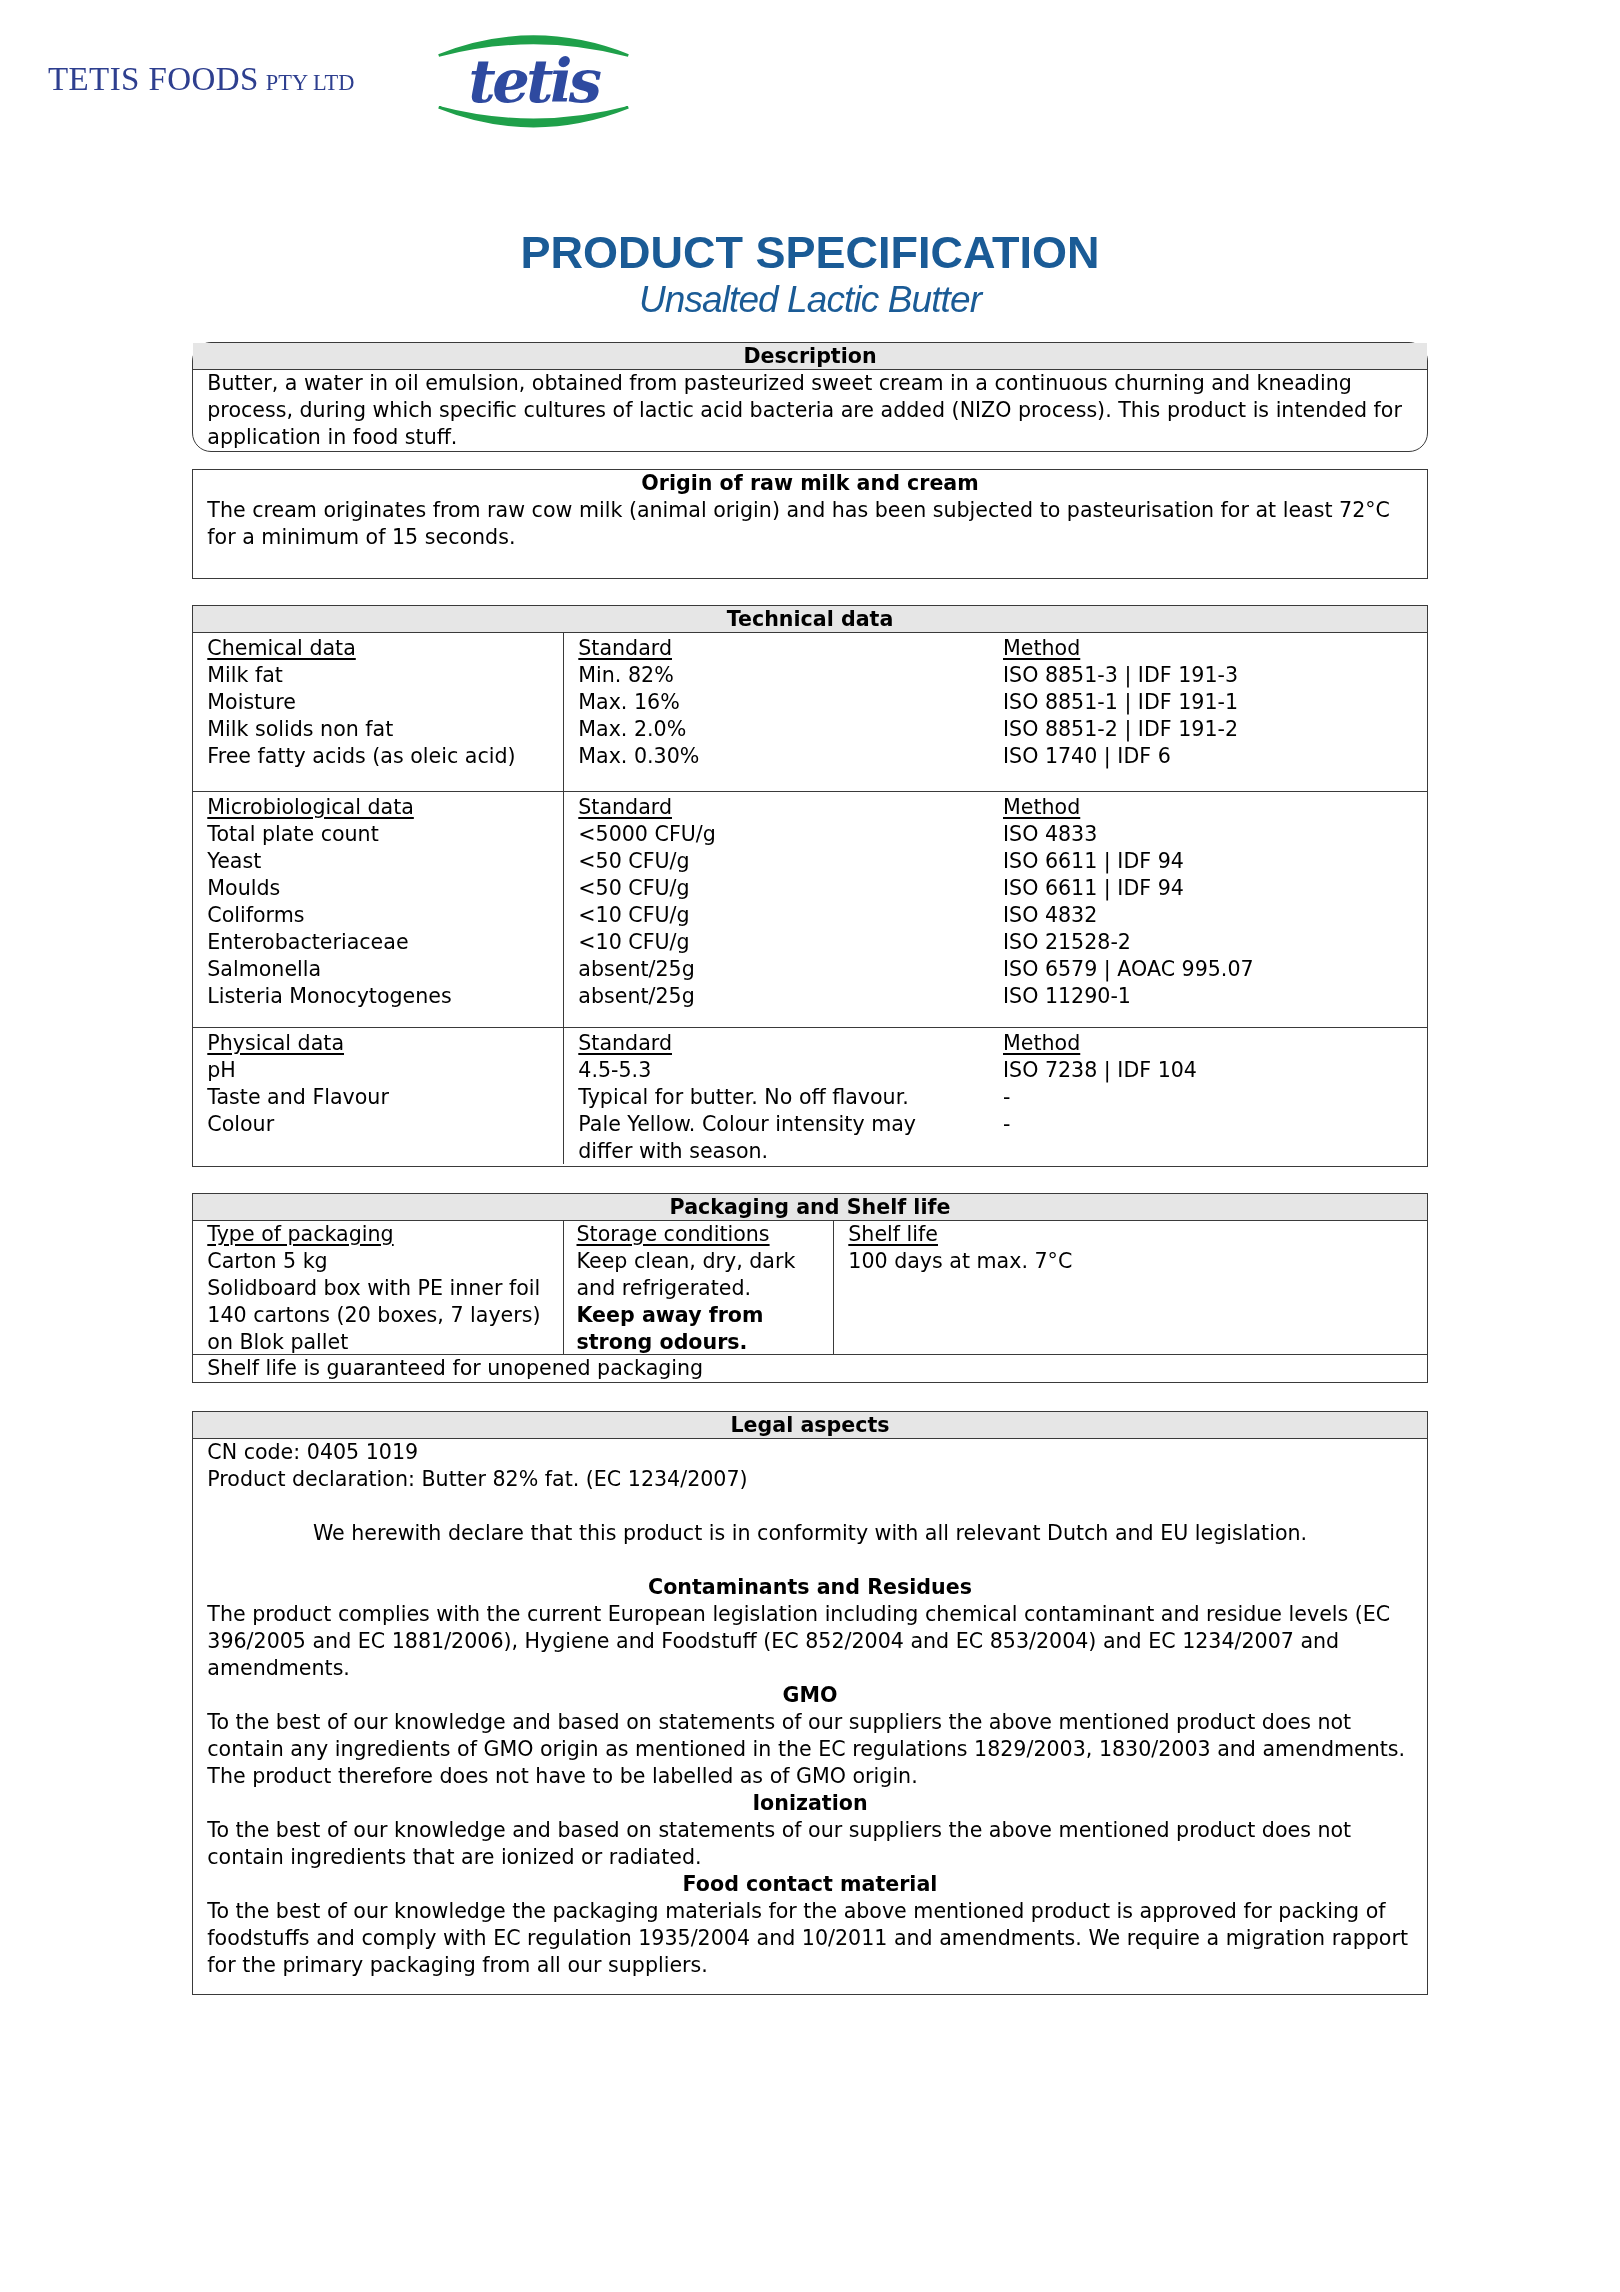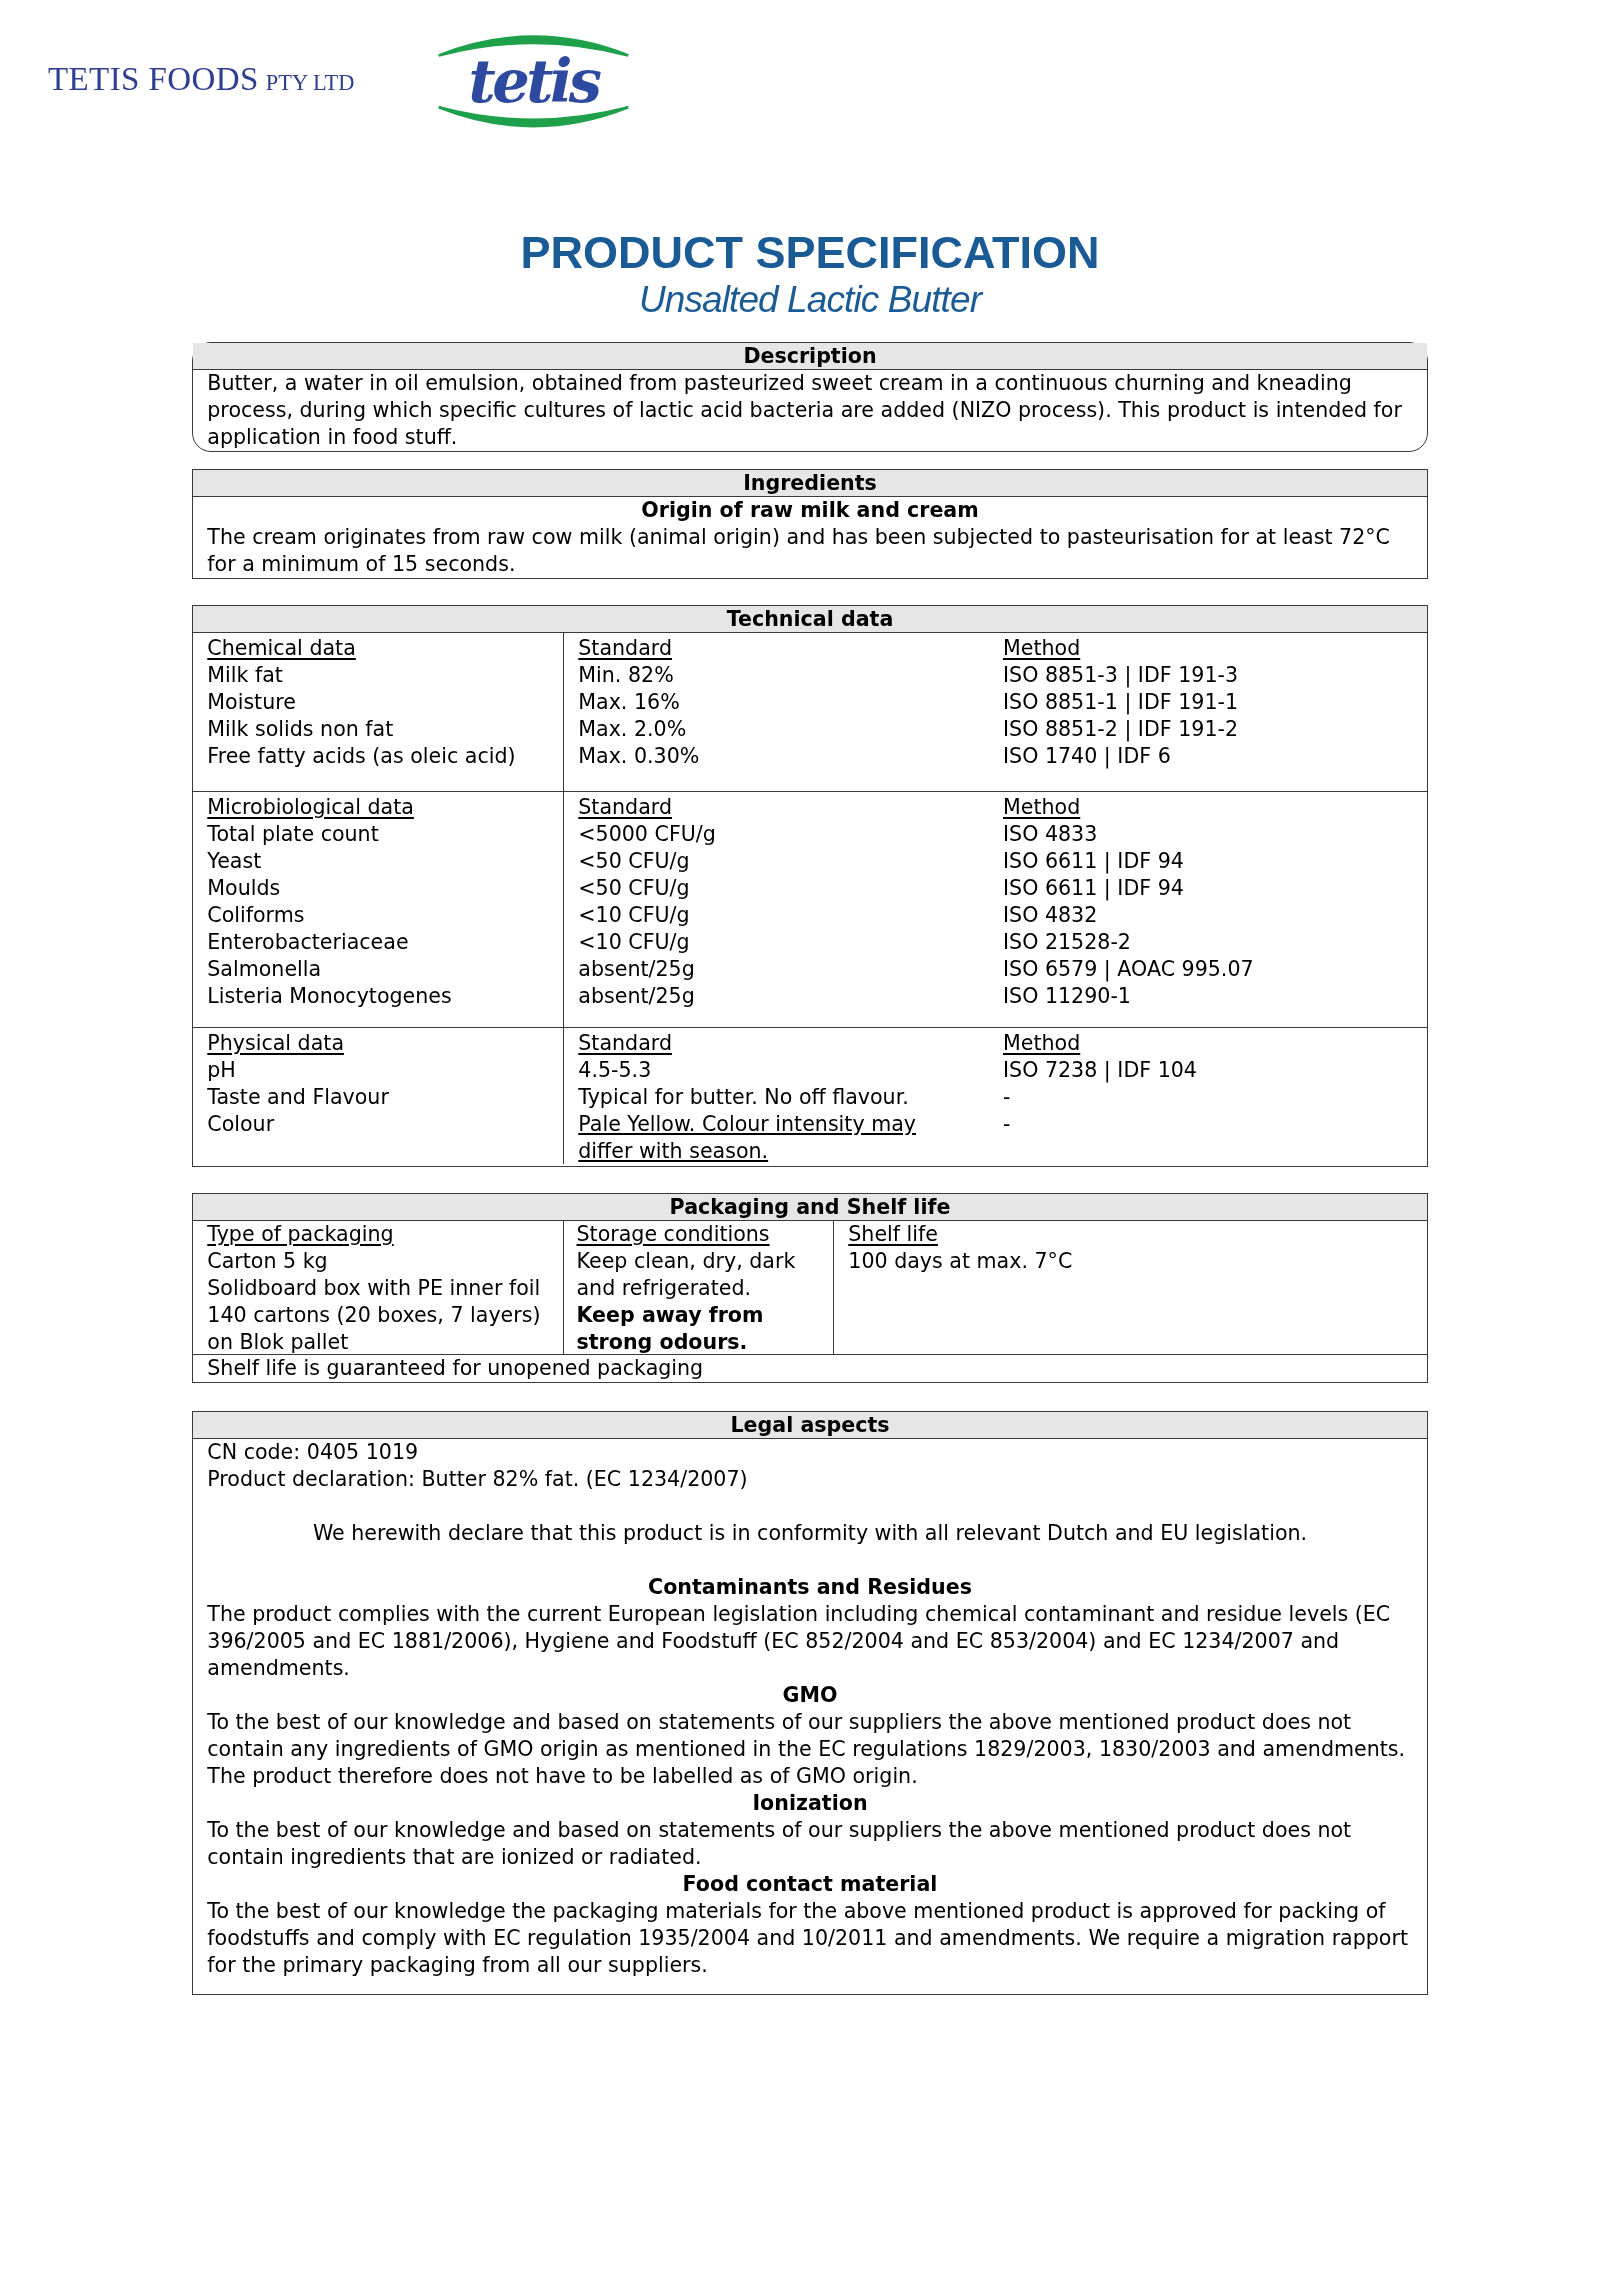--- a/index.html
+++ b/index.html
@@ -51,21 +51,20 @@
 
 <div class="title">PRODUCT SPECIFICATION</div>
 <div class="subtitle">Unsalted Lactic Butter</div>
 
 <div class="box" style="top:342px; height:108px;border-radius:19px;">
   <div class="hdr">Description</div>
   <div class="txt pad" style="padding-top:0;">Butter, a water in oil emulsion, obtained from pasteurized sweet cream in a continuous churning and kneading process, during which specific cultures of lactic acid bacteria are added (NIZO process).  This product is intended for application in food stuff.</div>
 </div>
 
 <div class="box" style="top:469px; height:108px;">
-  <div class="hdr">Ingredients</div>
   <div class="txt center bold">Origin of raw milk and cream</div>
   <div class="txt pad">The cream originates from raw cow milk (animal origin) and has been subjected to pasteurisation for at least 72°C for a minimum of 15 seconds.</div>
 </div>
 
 <div class="box" style="top:605px; height:560px;">
   <div class="hdr">Technical data</div>
 
   <div class="row3 txt" style="height:158px;">
     <div class="c1">
       <span class="line"><u>Chemical data</u></span>
@@ -127,21 +126,21 @@
     <div class="c1">
       <span class="line"><u>Physical data</u></span>
       <span class="line">pH</span>
       <span class="line">Taste and Flavour</span>
       <span class="line">Colour</span>
     </div>
     <div class="c2">
       <span class="line"><u>Standard</u></span>
       <span class="line">4.5-5.3</span>
       <span class="line">Typical for butter. No off flavour.</span>
-      <span class="line wrap" style="width:376px;text-decoration:underline;">Pale Yellow. Colour intensity may differ with season.</span>
+      <span class="line wrap" style="width:376px;">Pale Yellow. Colour intensity may differ with season.</span>
     </div>
     <div class="c3">
       <span class="line"><u>Method</u></span>
       <span class="line">ISO 7238 | IDF 104</span>
       <span class="line">-</span>
       <span class="line">-</span>
     </div>
   </div>
 </div>
 

